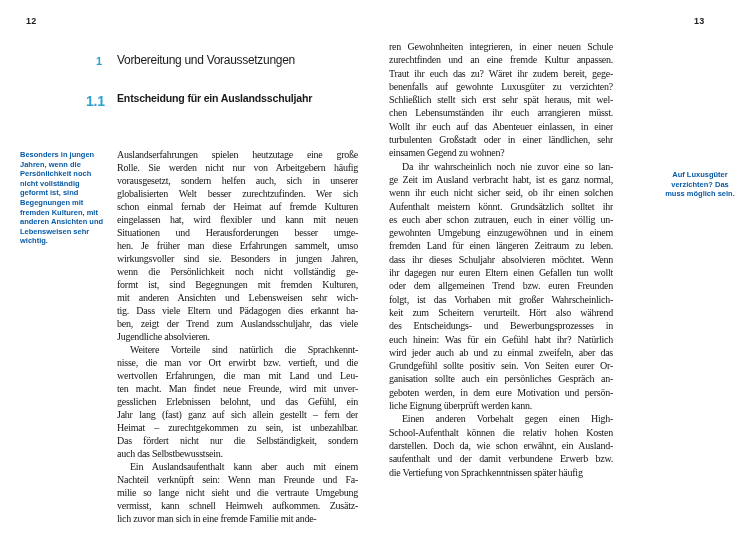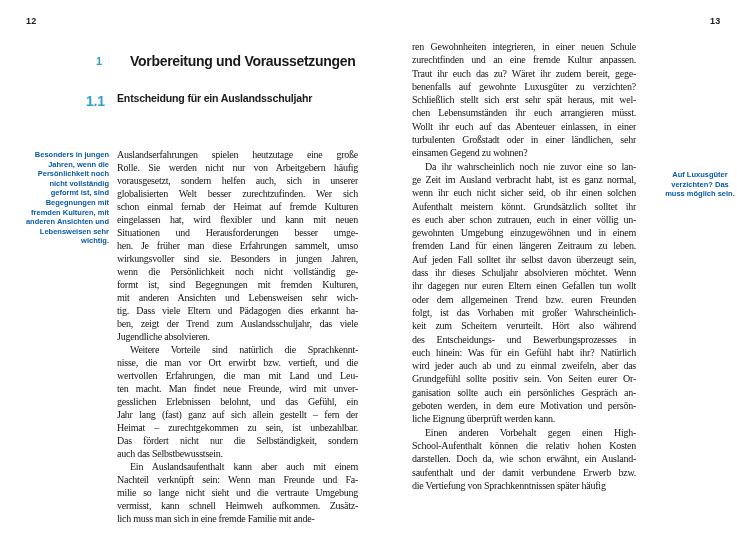--- a/index.html
+++ b/index.html
@@ -6,57 +6,57 @@
   body{
     width:737px;height:539px;background:#ffffff;
     font-family:"Liberation Sans",sans-serif;color:#1c1c1c;
     position:relative;overflow:hidden;
   }
   .page-number{
     position:absolute;top:16px;
     font-size:9px;font-weight:bold;color:#1c1c1c;letter-spacing:0.2px;
   }
   #pn-left{left:26px;}
-  #pn-right{left:694px;margin-left:16px;}
+  #pn-right{left:694px;}
 
   .chapter-heading{position:absolute;top:53px;left:0;width:360px;}
   .chapter-number{
     position:absolute;left:96px;top:2px;
     font-size:11px;font-weight:bold;color:#2f9fd2;
   }
   .chapter-title{
-    position:absolute;left:130px;top:0;
-    font-size:14px;font-weight:bold;letter-spacing:-0.3px;color:#1a1a1a;
+    position:absolute;left:117px;top:0;
+    font-size:12px;font-weight:normal;letter-spacing:-0.3px;color:#1a1a1a;
     white-space:nowrap;
   }
   .section-heading{position:absolute;top:92px;left:0;width:360px;}
   .section-number{
     position:absolute;left:86px;top:1px;
     font-size:14px;font-weight:bold;color:#2f9fd2;letter-spacing:-0.2px;
   }
   .section-title{
     position:absolute;left:117px;top:0;
     font-size:10.6px;font-weight:bold;letter-spacing:-0.2px;color:#1a1a1a;
     white-space:nowrap;
   }
 
   .margin-note{
     position:absolute;
     font-size:7.5px;line-height:9.6px;font-weight:bold;color:#0a5ba6;
   }
-  #note-left{left:20px;top:150px;width:89px;text-align:right;}
+  #note-left{left:20px;top:150px;width:89px;text-align:left;}
   #note-right{left:664px;top:170px;width:72px;text-align:center;}
 
   .body-col{
     position:absolute;
     font-family:"Liberation Serif",serif;
     font-size:10px;letter-spacing:-0.25px;color:#141414;
   }
   #col-left{left:117px;top:116px;width:241px;line-height:13px;margin-top:32px;}
-  #col-right{left:412px;top:40px;width:224px;line-height:13.3px;}
+  #col-right{left:389px;top:40px;width:224px;line-height:13.3px;}
 
   .bl{
     text-align:justify;text-align-last:justify;
     overflow:hidden;
   }
   #col-left .bl{height:13px;}
   #col-right .bl{height:13.3px;}
   .bl.last{text-align-last:left;}
   .bl.ind{text-indent:13px;}
 </style>
@@ -101,40 +101,39 @@
     <div class="bl">ten macht. Man findet neue Freunde, wird mit unver-</div>
     <div class="bl">gesslichen Erlebnissen belohnt, und das Gefühl, ein</div>
     <div class="bl">Jahr lang (fast) ganz auf sich allein gestellt – fern der</div>
     <div class="bl">Heimat – zurechtgekommen zu sein, ist unbezahlbar.</div>
     <div class="bl">Das fördert nicht nur die Selbständigkeit, sondern</div>
     <div class="bl last">auch das Selbstbewusstsein.</div>
     <div class="bl ind">Ein Auslandsaufenthalt kann aber auch mit einem</div>
     <div class="bl">Nachteil verknüpft sein: Wenn man Freunde und Fa-</div>
     <div class="bl">milie so lange nicht sieht und die vertraute Umgebung</div>
     <div class="bl">vermisst, kann schnell Heimweh aufkommen. Zusätz-</div>
-    <div class="bl last">lich muss man sich in eine fremde Familie mit ande-</div>
+    <div class="bl last">lich zuvor man sich in eine fremde Familie mit ande-</div>
   </div>
 <div id="col-right" class="body-col">
     <div class="bl">ren Gewohnheiten integrieren, in einer neuen Schule</div>
     <div class="bl">zurechtfinden und an eine fremde Kultur anpassen.</div>
     <div class="bl">Traut ihr euch das zu? Wäret ihr zudem bereit, gege-</div>
     <div class="bl">benenfalls auf gewohnte Luxusgüter zu verzichten?</div>
     <div class="bl">Schließlich stellt sich erst sehr spät heraus, mit wel-</div>
     <div class="bl">chen Lebensumständen ihr euch arrangieren müsst.</div>
     <div class="bl">Wollt ihr euch auf das Abenteuer einlassen, in einer</div>
     <div class="bl">turbulenten Großstadt oder in einer ländlichen, sehr</div>
     <div class="bl last">einsamen Gegend zu wohnen?</div>
     <div class="bl ind">Da ihr wahrscheinlich noch nie zuvor eine so lan-</div>
     <div class="bl">ge Zeit im Ausland verbracht habt, ist es ganz normal,</div>
     <div class="bl">wenn ihr euch nicht sicher seid, ob ihr einen solchen</div>
     <div class="bl">Aufenthalt meistern könnt. Grundsätzlich solltet ihr</div>
     <div class="bl">es euch aber schon zutrauen, euch in einer völlig un-</div>
     <div class="bl">gewohnten Umgebung einzugewöhnen und in einem</div>
     <div class="bl">fremden Land für einen längeren Zeitraum zu leben.</div>
-    <div class="bl">Auf jeden Fall solltet ihr selbst davon überzeugt sein,</div>
     <div class="bl">dass ihr dieses Schuljahr absolvieren möchtet. Wenn</div>
     <div class="bl">ihr dagegen nur euren Eltern einen Gefallen tun wollt</div>
     <div class="bl">oder dem allgemeinen Trend bzw. euren Freunden</div>
     <div class="bl">folgt, ist das Vorhaben mit großer Wahrscheinlich-</div>
     <div class="bl">keit zum Scheitern verurteilt. Hört also während</div>
     <div class="bl">des Entscheidungs- und Bewerbungsprozesses in</div>
     <div class="bl">euch hinein: Was für ein Gefühl habt ihr? Natürlich</div>
     <div class="bl">wird jeder auch ab und zu einmal zweifeln, aber das</div>
     <div class="bl">Grundgefühl sollte positiv sein. Von Seiten eurer Or-</div>
     <div class="bl">ganisation sollte auch ein persönliches Gespräch an-</div>

